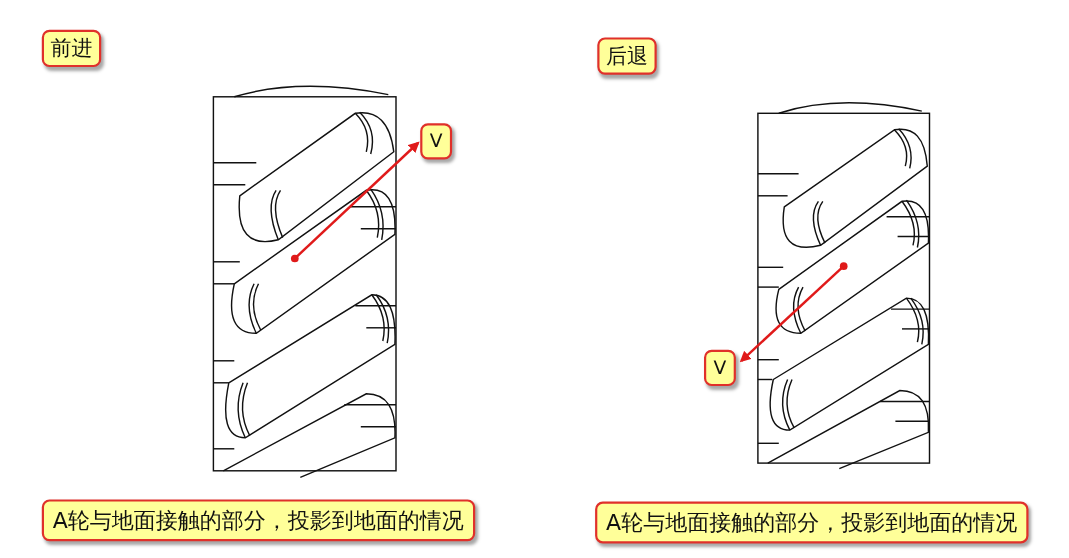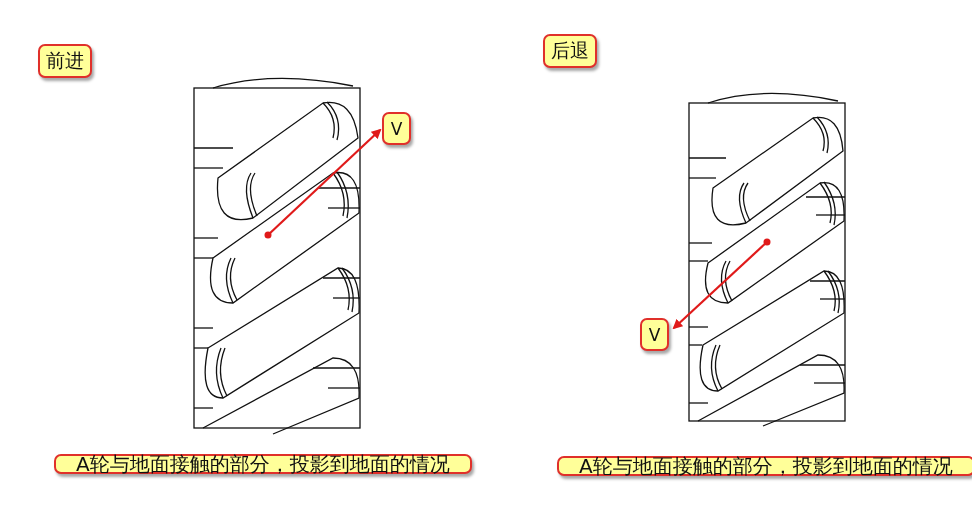--- a/index.html
+++ b/index.html
@@ -1,27 +1,27 @@
 <!DOCTYPE html>
 <html><head>
 <meta charset="utf-8">
 <style>
   html,body{margin:0;padding:0;background:#ffffff;}
   body{width:972px;height:507px;position:relative;overflow:hidden;font-family:"DejaVu Sans","Liberation Sans",sans-serif;}
   .callout{position:absolute;background:#ffff99;border:2px solid #e0302a;border-radius:7px;box-shadow:2px 3px 3px rgba(0,0,0,0.35);color:#111;display:flex;align-items:center;justify-content:center;white-space:nowrap;box-sizing:border-box;}
   .title-box{font-size:19px;height:34px;padding:0 6px;}
   .v-box{font-size:17px;width:29px;height:33px;}
-  .caption-box{font-size:20px;height:20px;padding:0 20px;margin-left:16px;}
+  .caption-box{font-size:20px;height:38px;padding:0 8px;}
   svg.wheel{position:absolute;overflow:visible;}
   svg.overlay{position:absolute;left:0;top:0;pointer-events:none;}
 </style>
 </head>
 <body>
 
-<div class="callout title-box" style="left:38px;top:44px;">前进</div>
+<div class="callout title-box" style="left:38px;top:27px;">前进</div>
 
 <svg class="wheel" style="left:193px;top:78px;" width="168" height="356" viewBox="0 0 168 356" fill="none" stroke="#111" stroke-width="1.3">
   <rect x="1" y="10" width="166" height="340" fill="#fff"></rect>
   <path d="M20 10 Q80 -8 160 8"></path>
 
   <path d="M25 100 L130 25 Q160 20 165 60 L60 140 Q20 150 25 100 Z" fill="#fff"></path>
   <path d="M20 180 L140 95 Q168 90 166 135 L40 225 Q10 225 20 180 Z" fill="#fff"></path>
   <path d="M15 270 L145 190 Q168 190 166 235 L30 320 Q5 320 15 270 Z" fill="#fff"></path>
   <path d="M10 350 L140 280 Q168 280 166 320 L80 356"></path>
 

